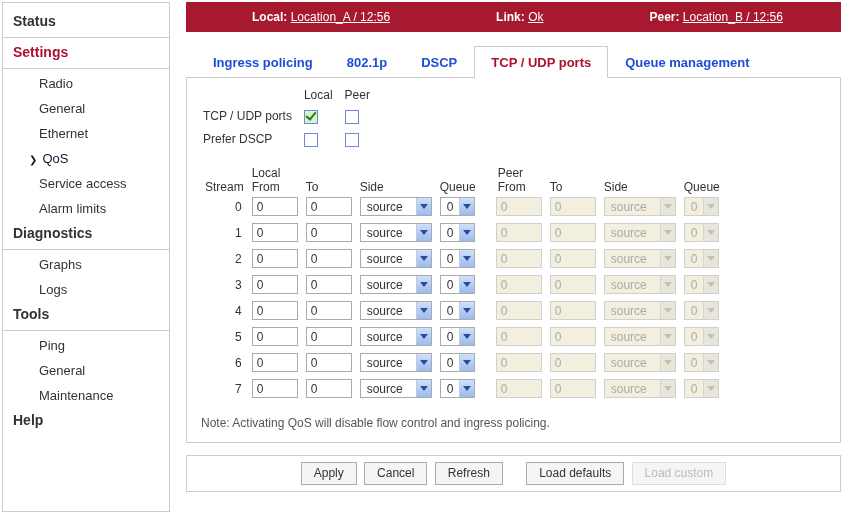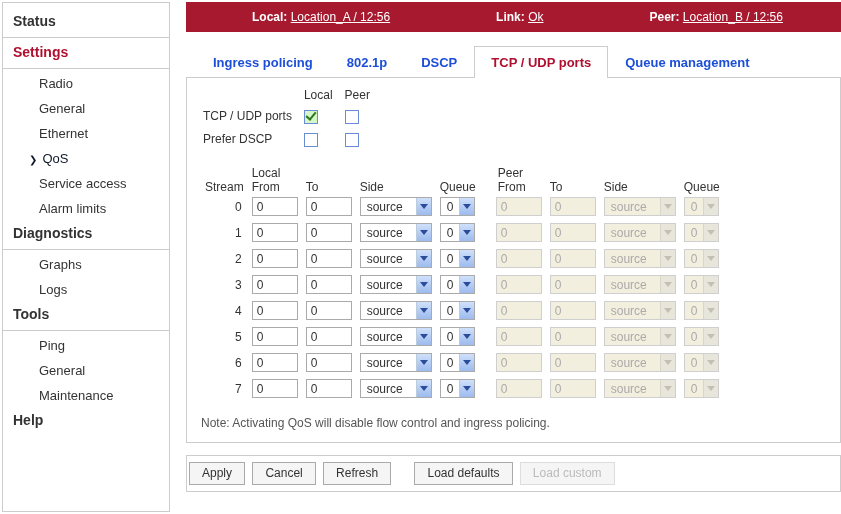--- a/index.html
+++ b/index.html
@@ -191,20 +191,21 @@
 .note {
   margin-top: 14px;
   font-size: 12px;
   color: #555;
 }
 
 .btn-bar {
   border: 1px solid #ccc;
   margin-top: 12px;
   padding: 6px 0;
+  text-align: center;
 }
 .btn {
   display: inline-block;
   height: 23px;
   line-height: 21px;
   padding: 0 12px;
   border: 1px solid #aaa;
   background: #f5f5f5;
   font-size: 12px;
   color: #333;

